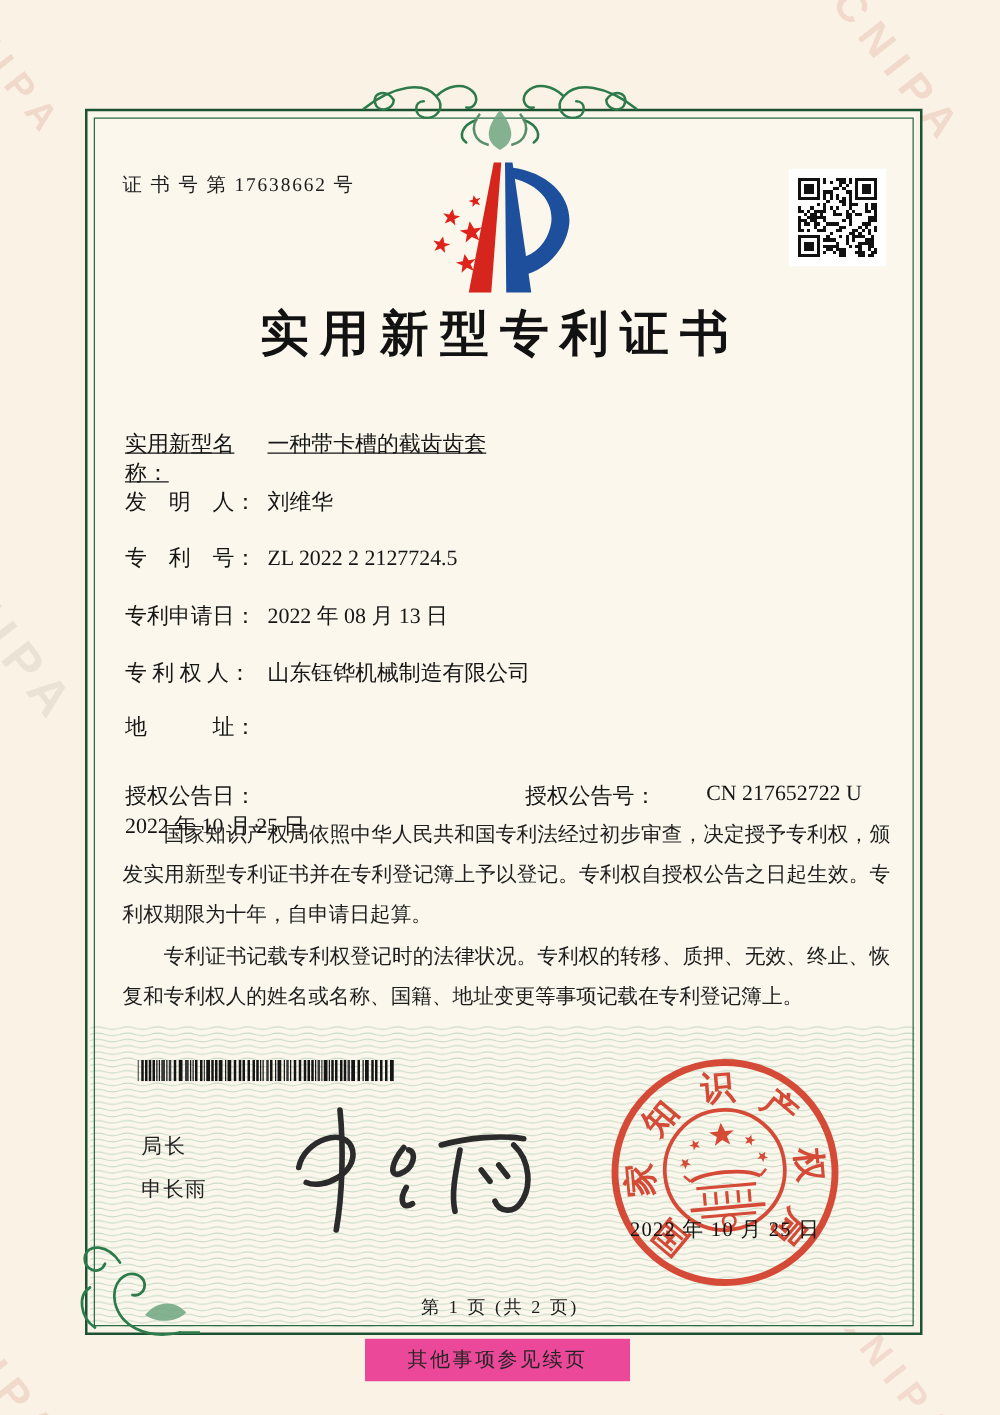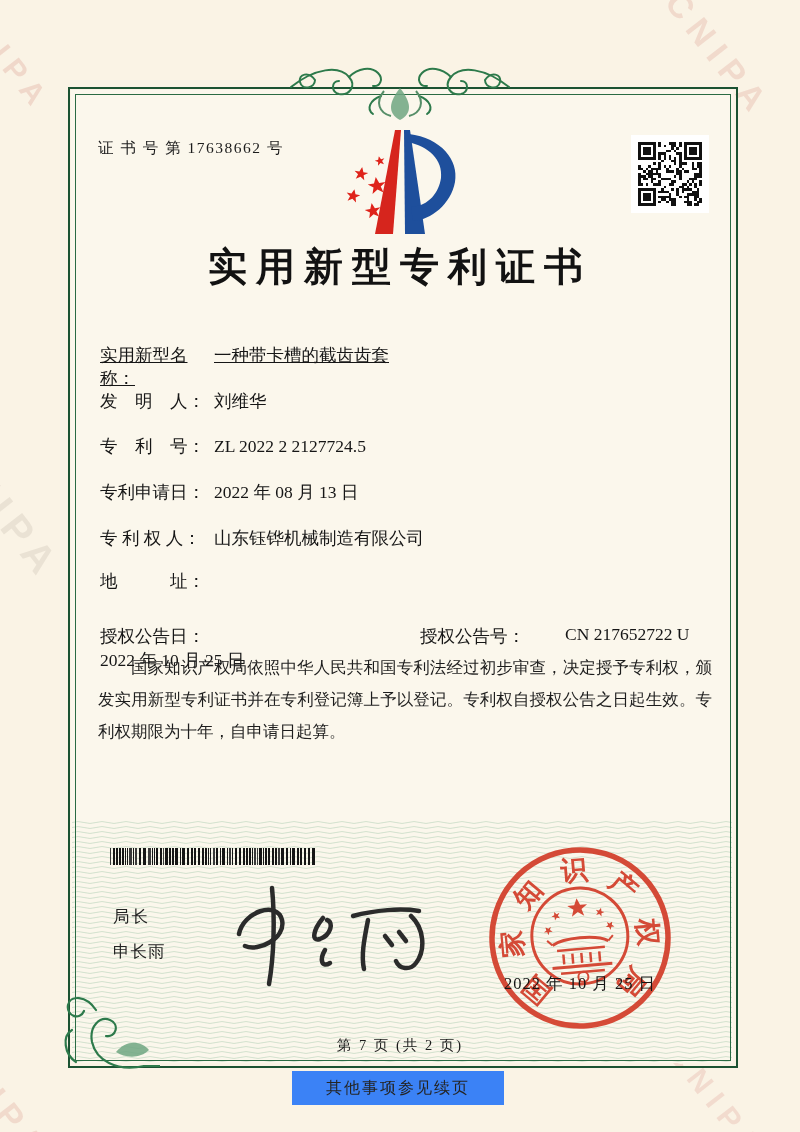--- a/index.html
+++ b/index.html
@@ -49,21 +49,21 @@
   .sig-name{position:absolute;left:113px;top:941px;font-size:16.5px;color:#222;z-index:4;
       font-family:"Liberation Sans","DejaVu Sans",sans-serif;letter-spacing:1px;}
   .sig-hand{position:absolute;left:225px;top:884px;z-index:4;}
 
   .seal{position:absolute;left:488px;top:846px;width:184px;height:184px;z-index:5;}
   .seal-date{position:absolute;left:480px;top:973px;width:200px;text-align:center;font-size:16.5px;
       letter-spacing:1px;color:#141414;z-index:6;}
 
   .page-info{position:absolute;left:0;right:0;top:1036px;text-align:center;font-size:14.5px;
       letter-spacing:2px;color:#1c1c1c;z-index:4;}
-  .note-box{position:absolute;left:292px;top:1071px;width:212px;height:34px;background:#3b82f6;
+  .note-box{position:absolute;left:292px;top:1071px;width:212px;height:34px;background:#ec4899;
       display:flex;align-items:center;justify-content:center;font-size:16px;letter-spacing:2px;
       color:#242424;z-index:4;}
 </style>
 </head>
 <body>
 
 <div class="page">
 
   <div class="wm" style="left:-26px;top:-10px;font-size:30px;color:rgba(214,138,126,0.26);">CNIPA</div>
   <div class="wm" style="left:688px;top:-16px;font-size:34px;color:rgba(214,138,126,0.24);">CNIPA</div>
@@ -375,20 +375,21 @@
     <span class="field-label">授权公告日：</span>
     <span class="field-value">2022 年 10 月 25 日</span>
   </div>
   <div class="grant-right">
     <span class="field-label" style="width:auto;">授权公告号：</span>
     <span class="field-value">CN 217652722 U</span>
   </div>
 
   <div class="paras">
     <p>国家知识产权局依照中华人民共和国专利法经过初步审查，决定授予专利权，颁发实用新型专利证书并在专利登记簿上予以登记。专利权自授权公告之日起生效。专利权期限为十年，自申请日起算。</p>
+    <p>专利证书记载专利权登记时的法律状况。专利权的转移、质押、无效、终止、恢复和专利权人的姓名或名称、国籍、地址变更等事项记载在专利登记簿上。</p>
   </div>
 
   <svg class="barcode" id="barcode-svg" width="212" height="17">
       <rect x="0" y="0" width="1" height="17" fill="#3a3a3a"></rect>
       <rect x="3" y="0" width="2" height="17" fill="#151515"></rect>
       <rect x="6" y="0" width="2" height="17" fill="#151515"></rect>
       <rect x="9" y="0" width="2" height="17" fill="#151515"></rect>
       <rect x="12" y="0" width="2" height="17" fill="#151515"></rect>
       <rect x="15" y="0" width="1" height="17" fill="#151515"></rect>
       <rect x="17" y="0" width="1" height="17" fill="#151515"></rect>
@@ -493,16 +494,16 @@
         <path d="M68,103 L116,103" stroke-width="2.5"></path>
         <path d="M74,107 L74,117 M83,107 L83,117 M92,107 L92,117 M101,107 L101,117 M110,107 L110,117" stroke-width="2.5"></path>
         <path d="M62,120 L122,120" stroke-width="3"></path>
         <path d="M70,126 L114,126" stroke-width="2.5"></path>
         <circle cx="92" cy="131" r="5" stroke-width="2"></circle>
       </g>
     </g>
   </svg>
   <div class="seal-date">2022 年 10 月 25 日</div>
 
-  <div class="page-info">第 7 页 (共 2 页)</div>
+  <div class="page-info">第 1 页 (共 2 页)</div>
   <div class="note-box">其他事项参见续页</div>
 
 </div>
 
 </body></html>

